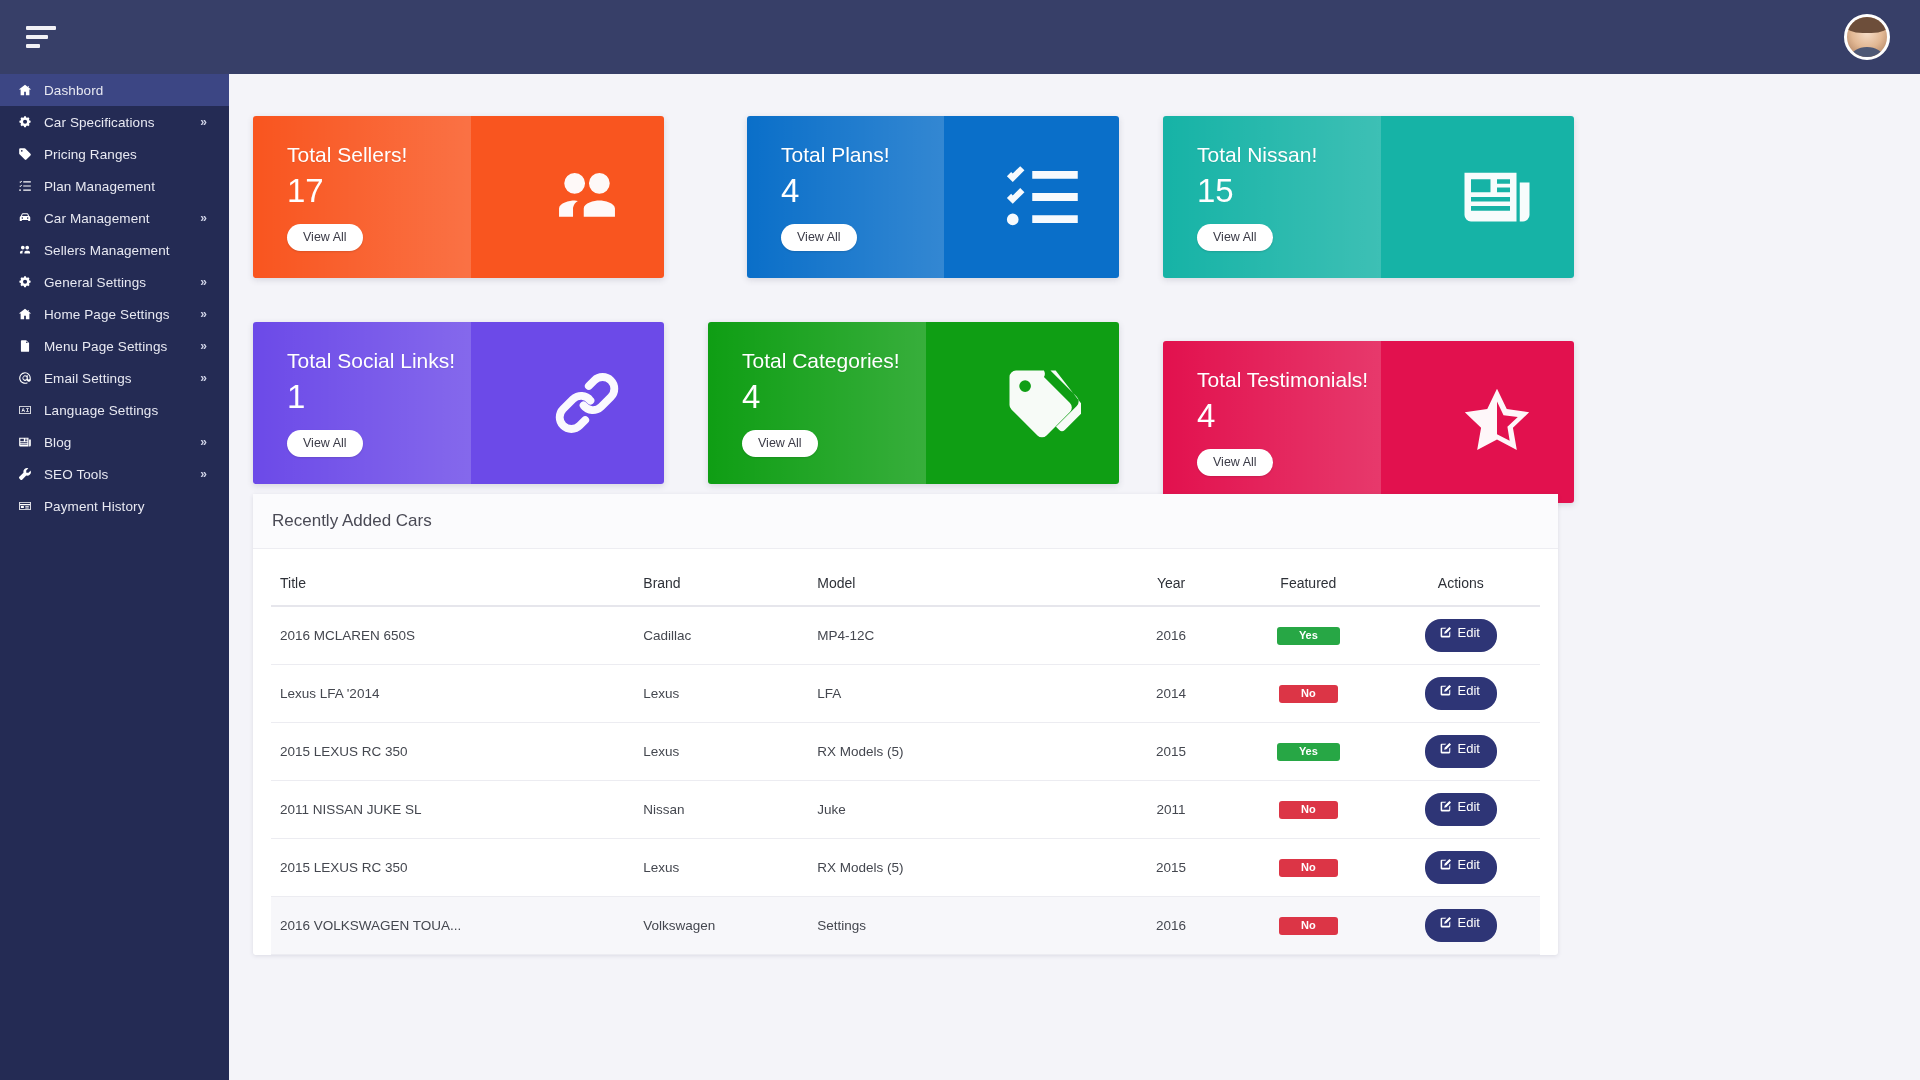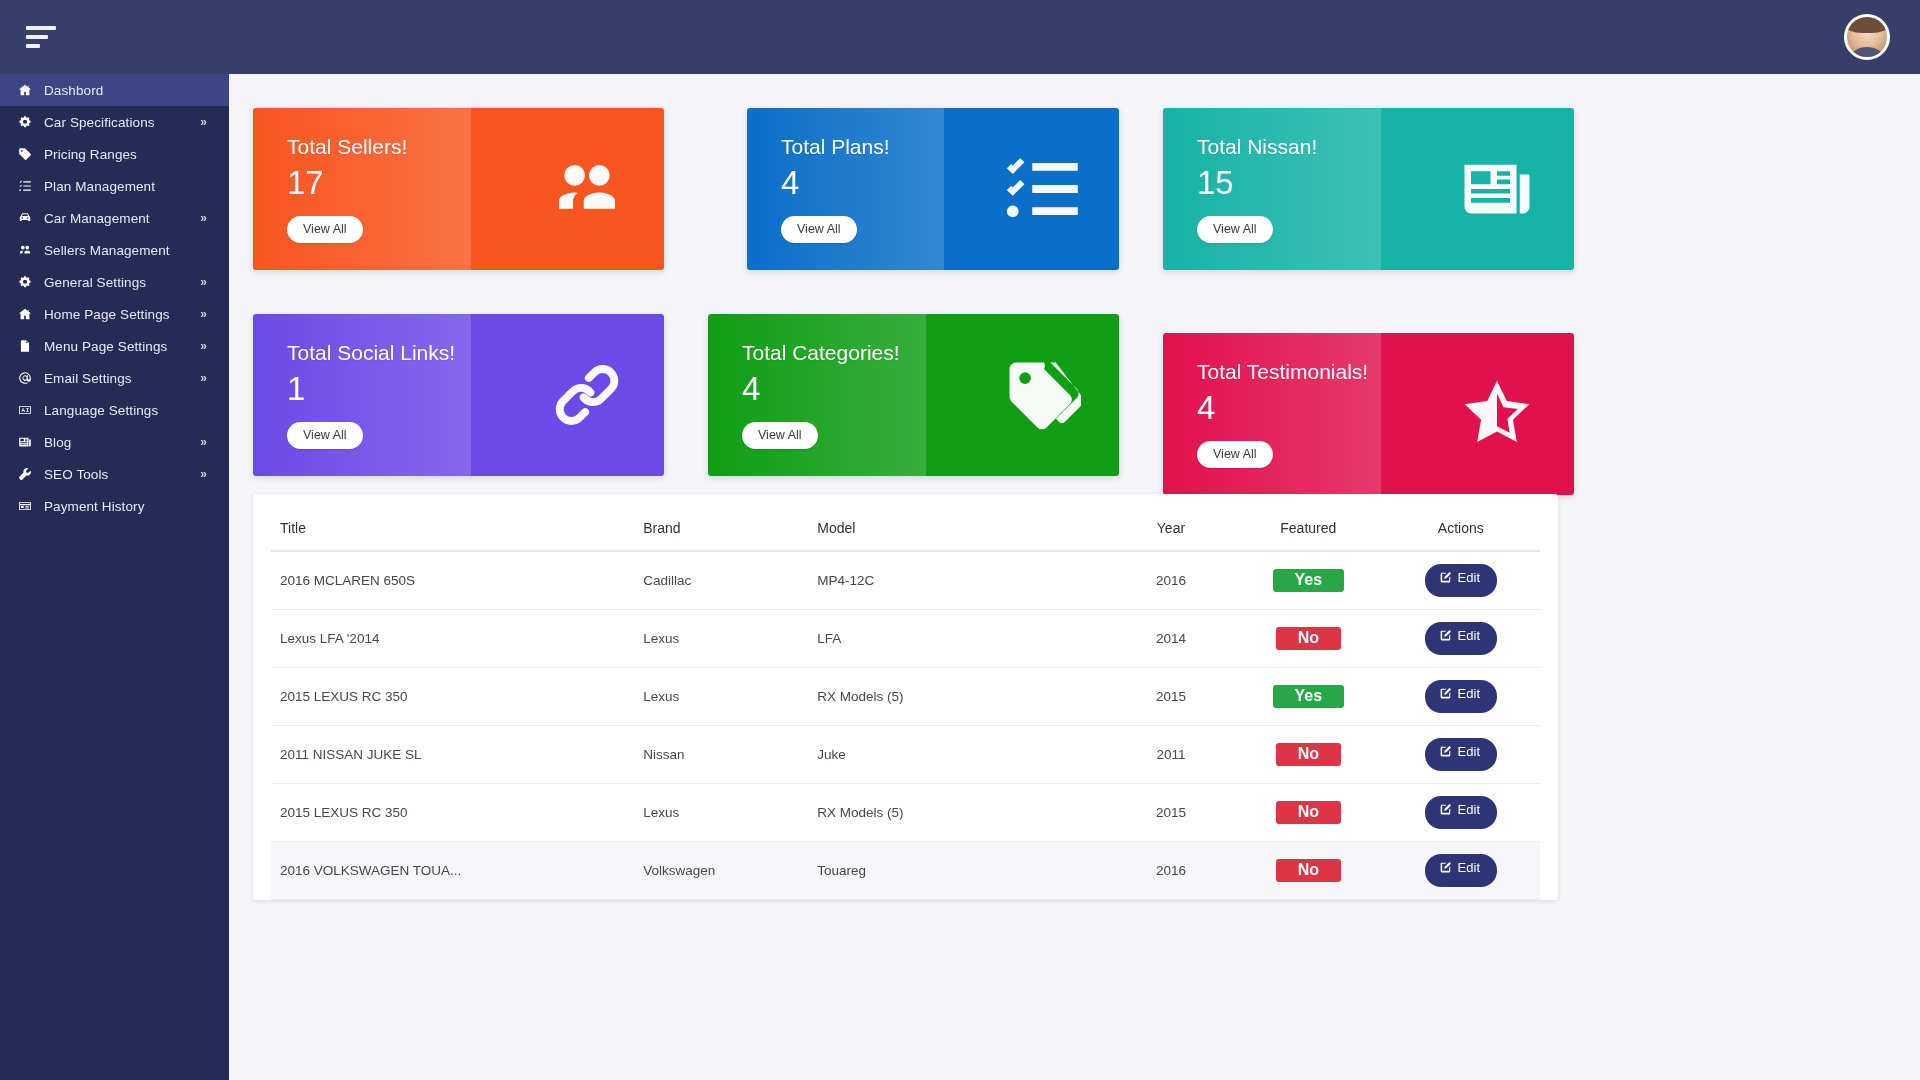--- a/index.html
+++ b/index.html
@@ -79,21 +79,21 @@
 
   
   .main {
     position: absolute; top: 74px; left: 229px;
     width: 1691px; height: 1006px;
     background: #f4f4f9;
     overflow: hidden;
   }
 
   .cards-grid {
-    position: absolute; left: 24px; top: 34px;
+    position: absolute; left: 24px; top: 42px;
     width: 1305px;
     display: grid;
     grid-template-columns: repeat(3, 411px);
     grid-column-gap: 23px;
     grid-row-gap: 22px;
     gap: 44px;
   }
   .stat-card {
     position: relative;
     height: 162px;
@@ -174,21 +174,21 @@
   tbody tr.alt { background: #f7f7fa; }
   th.col-title,  td.col-title  { width: 370px; padding-left: 9px; }
   th.col-brand,  td.col-brand  { width: 176px; }
   th.col-model,  td.col-model  { width: 300px; }
   th.col-year,   td.col-year   { width: 130px; text-align: center; }
   th.col-feat,   td.col-feat   { width: 148px; text-align: center; }
   th.col-act,    td.col-act    { width: 160px; text-align: center; }
 
   .badge {
     display: inline-block;
-    font-size: 16px; font-weight: bold;
+    font-size: 11px; font-weight: bold;
     color: #ffffff;
     border-radius: 3px;
     padding: 3px 22px 4px;
     line-height: 1;
     text-align: center;
   }
   .badge.yes { background: #27a745; }
   .badge.no  { background: #dc3546; }
 
   .edit-btn {
@@ -408,20 +408,23 @@
         <button class="c-btn">View All</button>
         <div class="c-icon">
           <svg width="78" height="78" viewBox="0 0 24 24" fill="currentColor">
             <path d="M12 1.8 15 8l6.9 1-5 4.8 1.2 6.8-6.1-3.2-6.1 3.2L7.1 13.8 2.1 9 9 8l3-6.2zm0 3.9v10.1l3.9 2-.7-4.3 3.2-3-4.4-.6L12 5.7z"></path>
           </svg>
         </div>
       </div>
     </div>
 
   <section class="panel">
+    <div class="panel-head">
+      <span class="panel-title">Recently Added Cars</span>
+    </div>
     <div class="panel-body">
       <table>
         <thead>
           <tr>
             <th class="col-title">Title</th>
             <th class="col-brand">Brand</th>
             <th class="col-model">Model</th>
             <th class="col-year">Year</th>
             <th class="col-feat">Featured</th>
             <th class="col-act">Actions</th>
@@ -499,21 +502,21 @@
                     <svg width="13" height="13" viewBox="0 0 24 24" fill="currentColor">
                       <path d="M5 3h8.5l-2 2H5.8v13h13v-5.8l2-2V19a2 2 0 0 1-2 2H5a2 2 0 0 1-2-2V5a2 2 0 0 1 2-2zm14.2-1.3 3.1 3.1-8.8 8.8-3.9.8.8-3.9 8.8-8.8z"></path>
                     </svg>
                   </span>
                   <span>Edit</span>
                 </button></td>
             </tr>
             <tr class="alt">
               <td class="col-title">2016 VOLKSWAGEN TOUA...</td>
               <td class="col-brand">Volkswagen</td>
-              <td class="col-model">Touareg</td>
+              <td class="col-model">Settings</td>
               <td class="col-year">2016</td>
               <td class="col-feat"><span class="badge no">No</span></td>
               <td class="col-act"><button class="edit-btn">
                   <span>
                     <svg width="13" height="13" viewBox="0 0 24 24" fill="currentColor">
                       <path d="M5 3h8.5l-2 2H5.8v13h13v-5.8l2-2V19a2 2 0 0 1-2 2H5a2 2 0 0 1-2-2V5a2 2 0 0 1 2-2zm14.2-1.3 3.1 3.1-8.8 8.8-3.9.8.8-3.9 8.8-8.8z"></path>
                     </svg>
                   </span>
                   <span>Edit</span>
                 </button></td>

